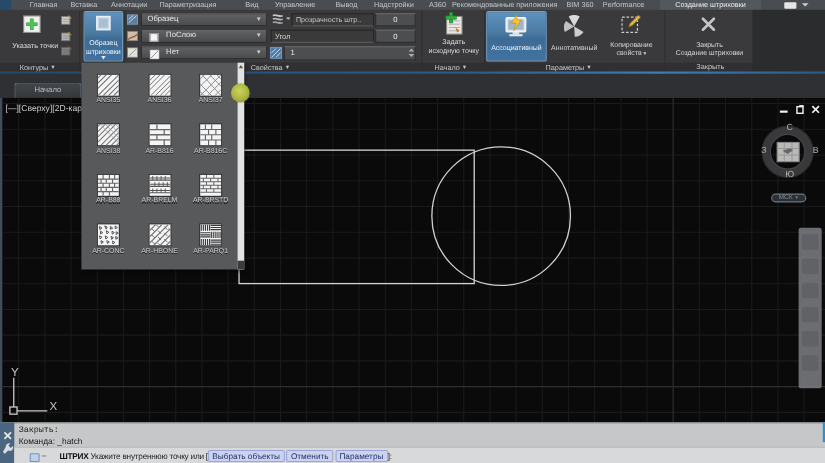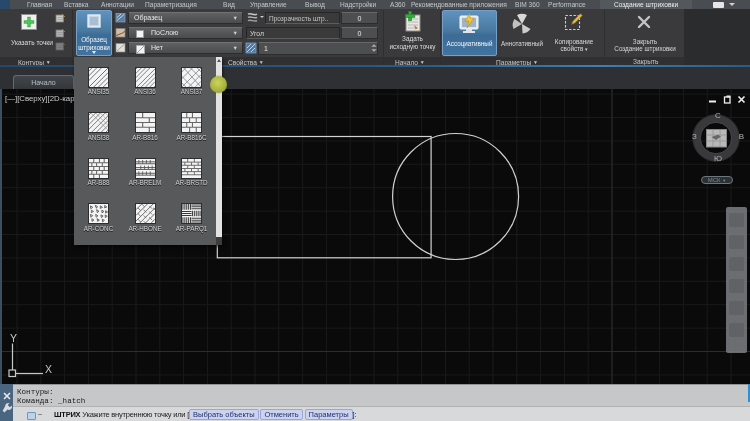--- a/index.html
+++ b/index.html
@@ -403,20 +403,20 @@
 <div class="ab" style="left:216px;top:237px;width:6px;height:8px;background:#3c3c3e;"></div>
 <div class="ab" style="left:216.5px;top:59px;width:0;height:0;border-left:2.5px solid transparent;border-right:2.5px solid transparent;border-bottom:3px solid #555;"></div>
 <div class="ab" style="left:210px;top:75.5px;width:17px;height:17px;border-radius:50%;
 background:radial-gradient(circle at 45% 40%, #ccd45f 0%, #aab43f 55%, #7d8a2c 100%);box-shadow:0 0 1.5px rgba(90,105,25,0.7);"></div>
 <div class="ab" style="left:0;top:384px;width:750px;height:37px;background:#c6c7c9;border-top:1px solid #939393;"></div>
 <div class="ab" style="left:0;top:384px;width:13px;height:37px;background:#4a657f;"></div>
 <svg class="ab" style="left:1px;top:391px;" width="12" height="26" viewBox="0 0 12 26">
 <path d="M3 2 L9 8 M9 2 L3 8" stroke="#e8e8e8" stroke-width="1.6"></path>
 <path d="M3.5 17 a3.4 3.4 0 0 1 4.8 -3.4 l-2 2 2.4 2.4 2-2 a3.4 3.4 0 0 1 -4.6 4.6 l-3.4 3.4 -2-2 Z" fill="#d8dde2" transform="translate(1,0) scale(0.9)"></path>
 </svg>
-<div class="ab" style="left:17px;top:388px;font-family:'Liberation Mono',monospace;font-size:7.6px;color:#1c1c1c;white-space:nowrap;">Контуры:</div>
-<div class="ab" style="left:17px;top:397px;font-family:Liberation Mono, monospace;font-size:7.6px;color:#1c1c1c;white-space:nowrap;">Команда: _hatch</div>
+<div class="ab" style="left:17px;top:388px;font-family:'Liberation Mono',monospace;font-size:7.6px;color:#1c1c1c;white-space:nowrap;">Закрыть:</div>
+<div class="ab" style="left:17px;top:397px;font-family:Liberation Sans, sans-serif;font-size:7.6px;color:#1c1c1c;white-space:nowrap;">Команда: _hatch</div>
 <div class="ab" style="left:13px;top:406px;width:737px;height:15px;background:#d8d9da;border-top:1px solid #b2b2b2;"></div>
 <div class="ab" style="left:748px;top:384px;width:2px;height:18px;background:#2f8fd0;"></div>
 <div class="ab" style="left:27px;top:411.5px;width:9px;height:8px;background:#bcd2ea;border:1px solid #7296ba;border-radius:1px;"></div>
 <div class="ab" style="left:38px;top:413.5px;width:4px;height:1.5px;background:#888;"></div>
 <div class="ab" style="left:54px;top:410px;font-size:7.5px;letter-spacing:-0.03em;color:#222;white-space:nowrap;">
 <span style="font-weight:bold;color:#111;">ШТРИХ</span> Укажите внутреннюю точку или [<span style="background:#ccd3ef;border:1px solid #9aa6d8;border-radius:2px;color:#20306e;padding:0 3px;letter-spacing:0;">Выбрать объекты</span> <span style="background:#ccd3ef;border:1px solid #9aa6d8;border-radius:2px;color:#20306e;padding:0 3px;letter-spacing:0;">Отменить</span> <span style="background:#ccd3ef;border:1px solid #9aa6d8;border-radius:2px;color:#20306e;padding:0 3px;letter-spacing:0;">Параметры</span>]:</div>
 </div>
 </body></html>

